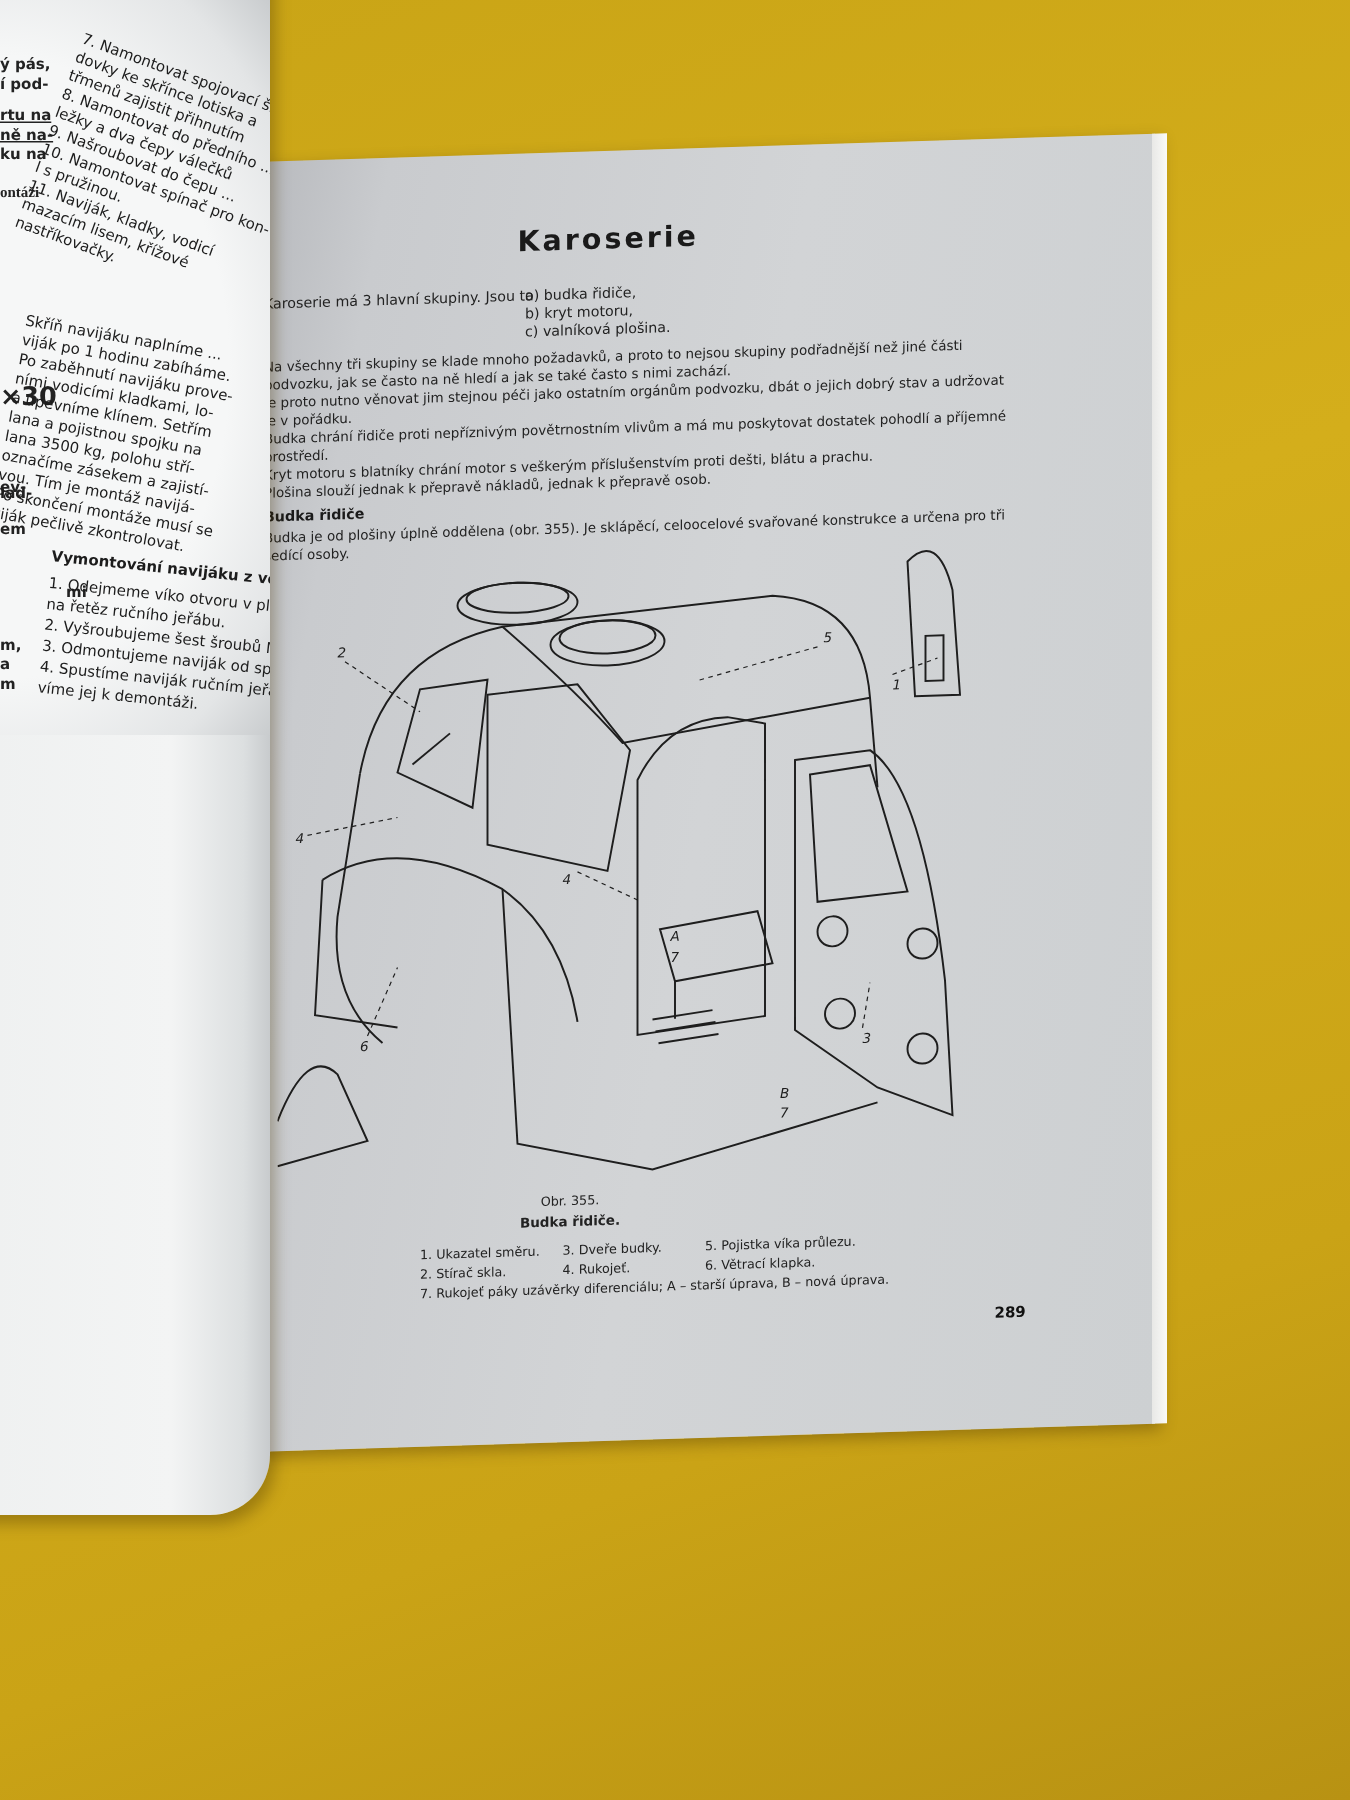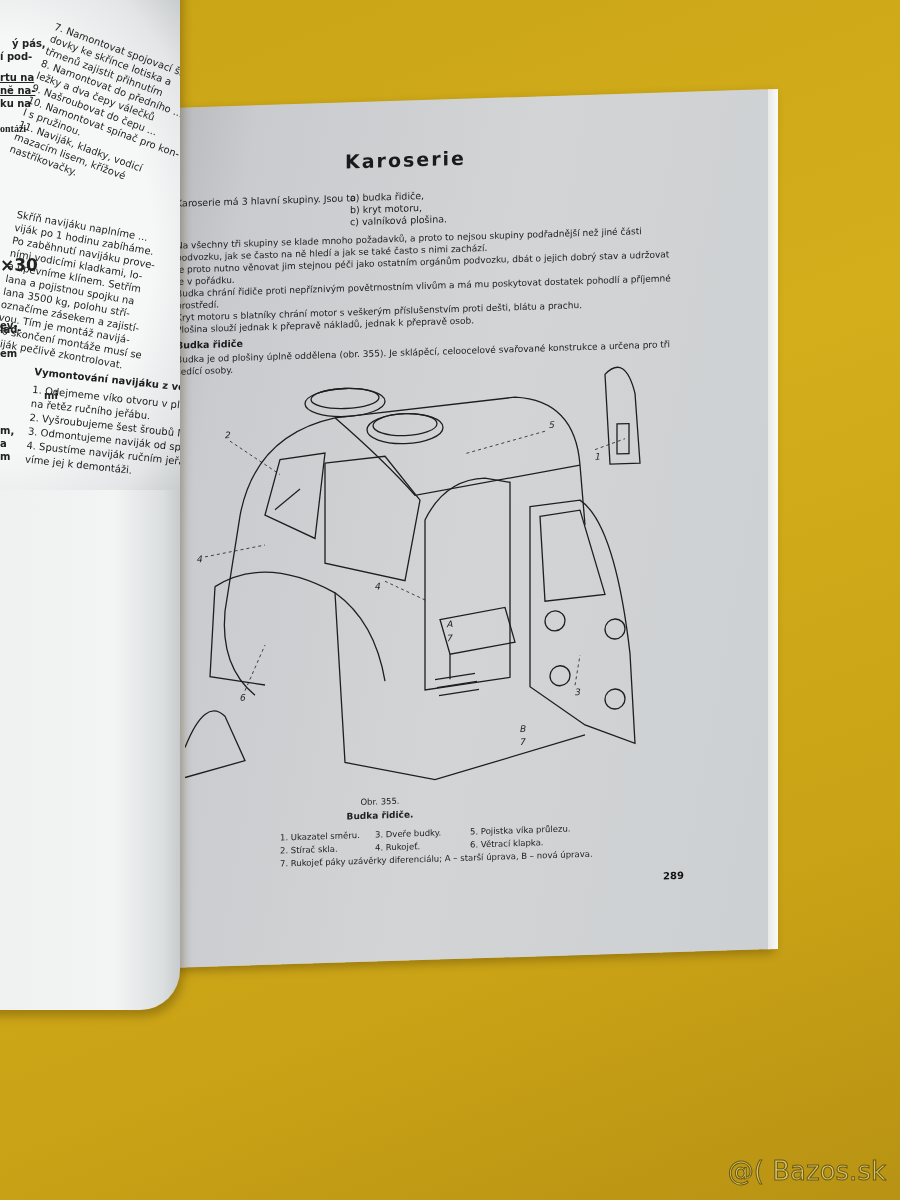--- a/index.html
+++ b/index.html
@@ -175,21 +175,21 @@
         <div>7. Rukojeť páky uzávěrky diferenciálu; A – starší úprava, B – nová úprava.</div>
       </div>
     </div>
 
     <div class="page-number">289</div>
   </div>
 
   <div class="left-page">
     <div class="left-curl"></div>
 
-    <div class="lp-frag" style="left:40px;top:58px;margin-left:12px;">ý pás,</div>
+    <div class="lp-frag" style="left:40px;top:58px;">ý pás,</div>
     <div class="lp-frag" style="left:40px;top:71px;">í pod-</div>
     <div class="lp-frag" style="left:40px;top:92px;text-decoration:underline;">rtu na</div>
     <div class="lp-frag" style="left:40px;top:105px;text-decoration:underline;">ně na-</div>
     <div class="lp-frag" style="left:40px;top:118px;">ku na</div>
     <div class="lp-frag" style="left:40px;top:143px;font-family:Liberation Serif, serif;">ontáži</div>
     <div class="lp-frag" style="left:40px;top:275px;font-size:17px;">×30</div>
     <div class="lp-frag" style="left:40px;top:304px;margin-top:40px;">lad-</div>
     <div class="lp-frag" style="left:40px;top:340px;">ev-</div>
     <div class="lp-frag" style="left:40px;top:368px;">em</div>
     <div class="lp-frag" style="left:25px;top:384px;">ři-</div>
@@ -230,14 +230,13 @@
       <div class="h">Vymontování navijáku z vozu</div>
       <div class="it">1. Odejmeme víko otvoru v plošině</div>
       <div class="it">na řetěz ručního jeřábu.</div>
       <div class="it">2. Vyšroubujeme šest šroubů M 12...</div>
       <div class="it">3. Odmontujeme naviják od spojov...</div>
       <div class="it">4. Spustíme naviják ručním jeřábem</div>
       <div class="it">víme jej k demontáži.</div>
     </div>
   </div>
 
-  <div class="watermark">@( Bazos.sk</div>
 </div>
 
 </body></html>

